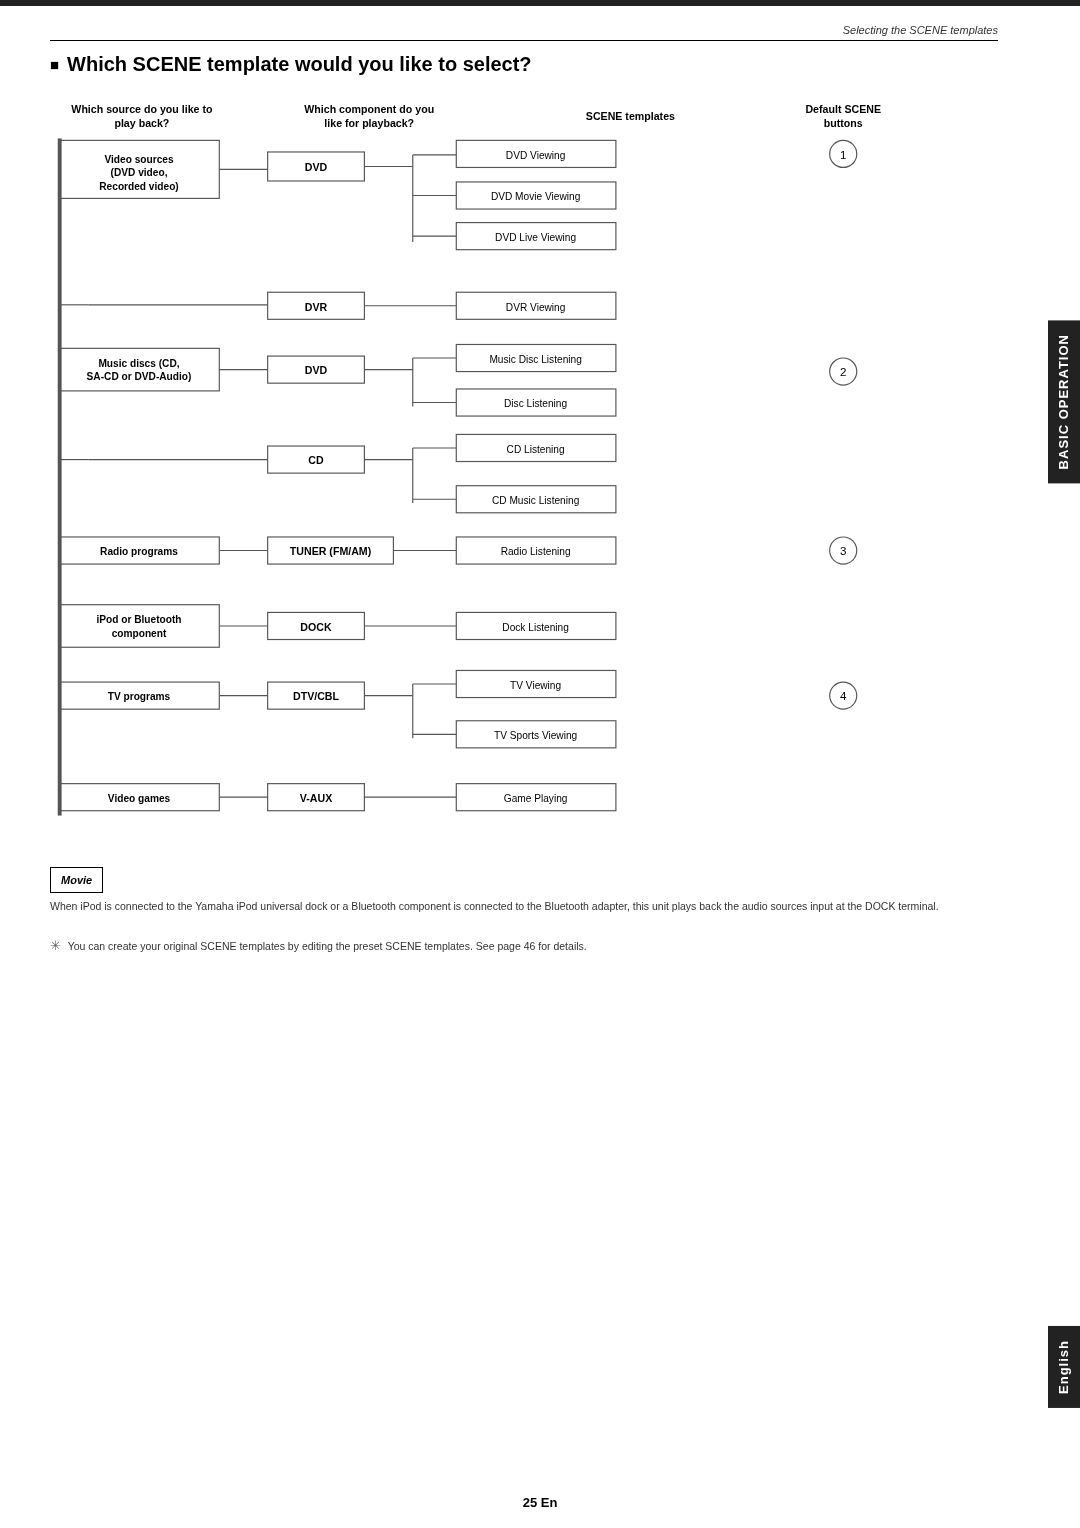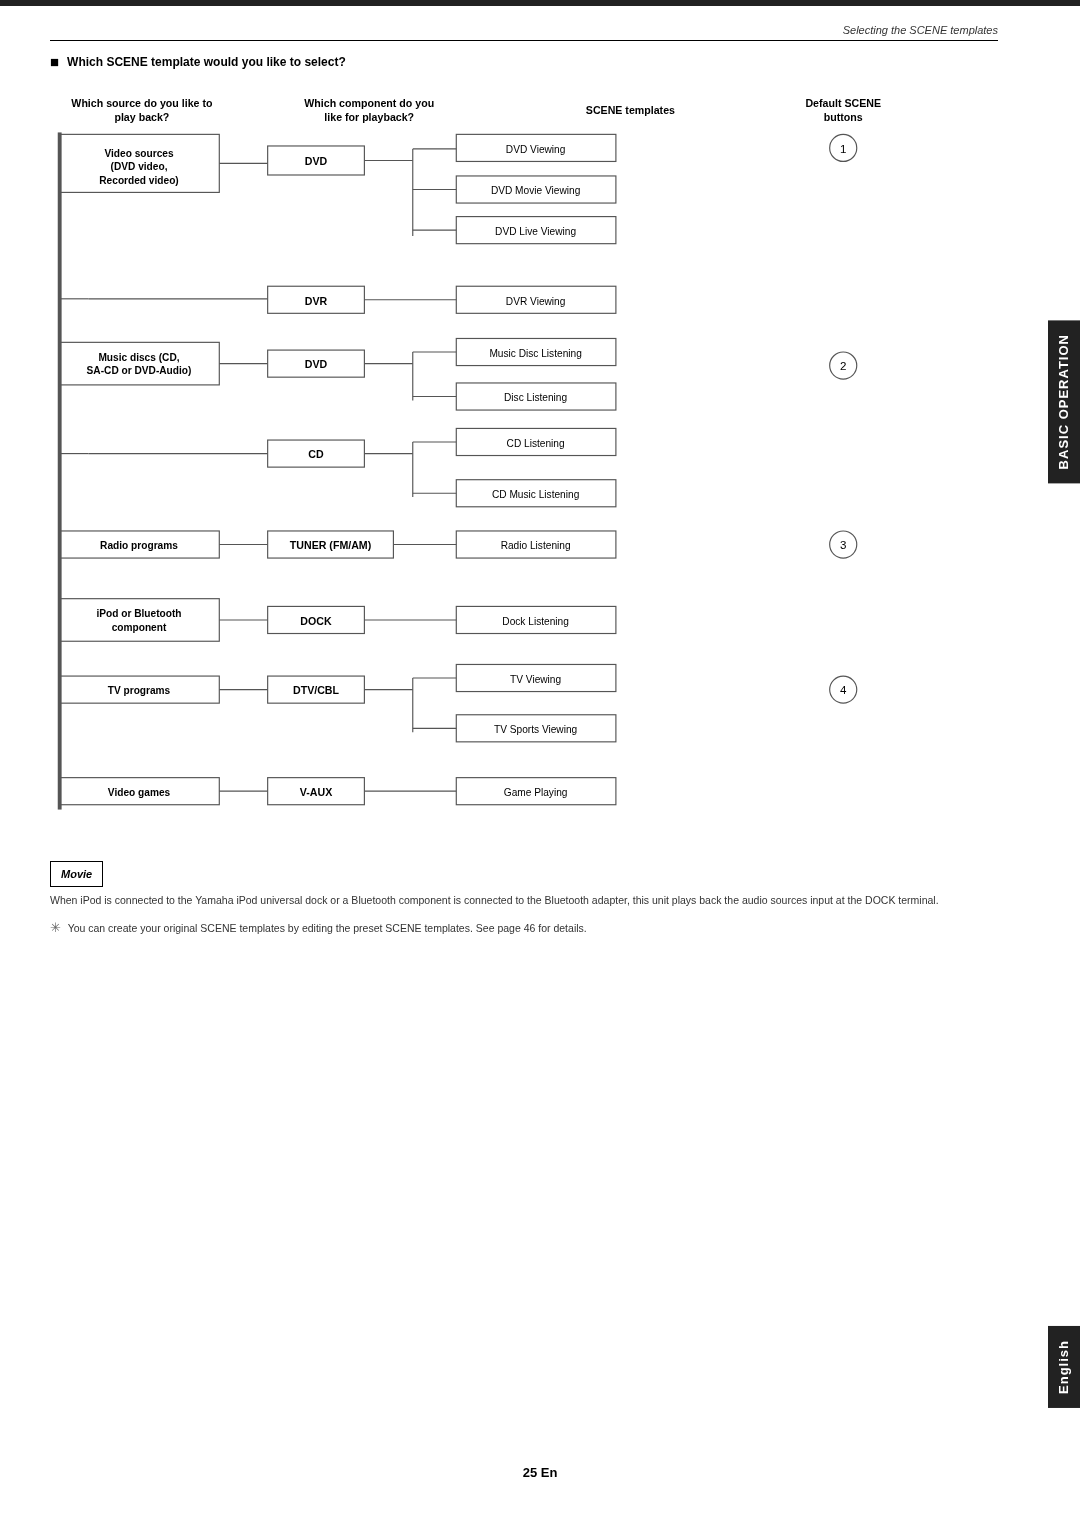--- a/index.html
+++ b/index.html
@@ -65,21 +65,21 @@
       text-align: right;
       font-style: italic;
       font-size: 11px;
       color: #333;
       border-bottom: 1.5px solid #000;
       padding-bottom: 4px;
     }
 
     
     .section-title {
-      font-size: 12px;
+      font-size: 20px;
       font-weight: bold;
       margin: 12px 0 16px 0;
       display: flex;
       align-items: center;
       gap: 8px;
     }
     .section-title::before {
       content: '■';
       font-size: 15px;
     }
@@ -103,38 +103,38 @@
       padding: 6px 10px;
       display: inline-block;
       font-size: 11px;
       font-weight: bold;
       font-style: italic;
       margin-bottom: 6px;
     }
     .note-text {
       font-size: 10.5px;
       color: #333;
-      margin-bottom: 10px;
+      margin-bottom: 22px;
       line-height: 1.5;
     }
     .note-hint {
       font-size: 10.5px;
       color: #333;
       line-height: 1.5;
     }
     .hint-icon {
       font-size: 13px;
       color: #666;
       margin-right: 4px;
     }
 
     
     .page-number {
       position: absolute;
-      bottom: 48px;
+      bottom: 18px;
       left: 50%;
       transform: translateX(-50%);
       font-size: 13px;
       font-weight: bold;
     }
   </style>
 </head>
 <body>
 
 <div class="header-bar"></div>

